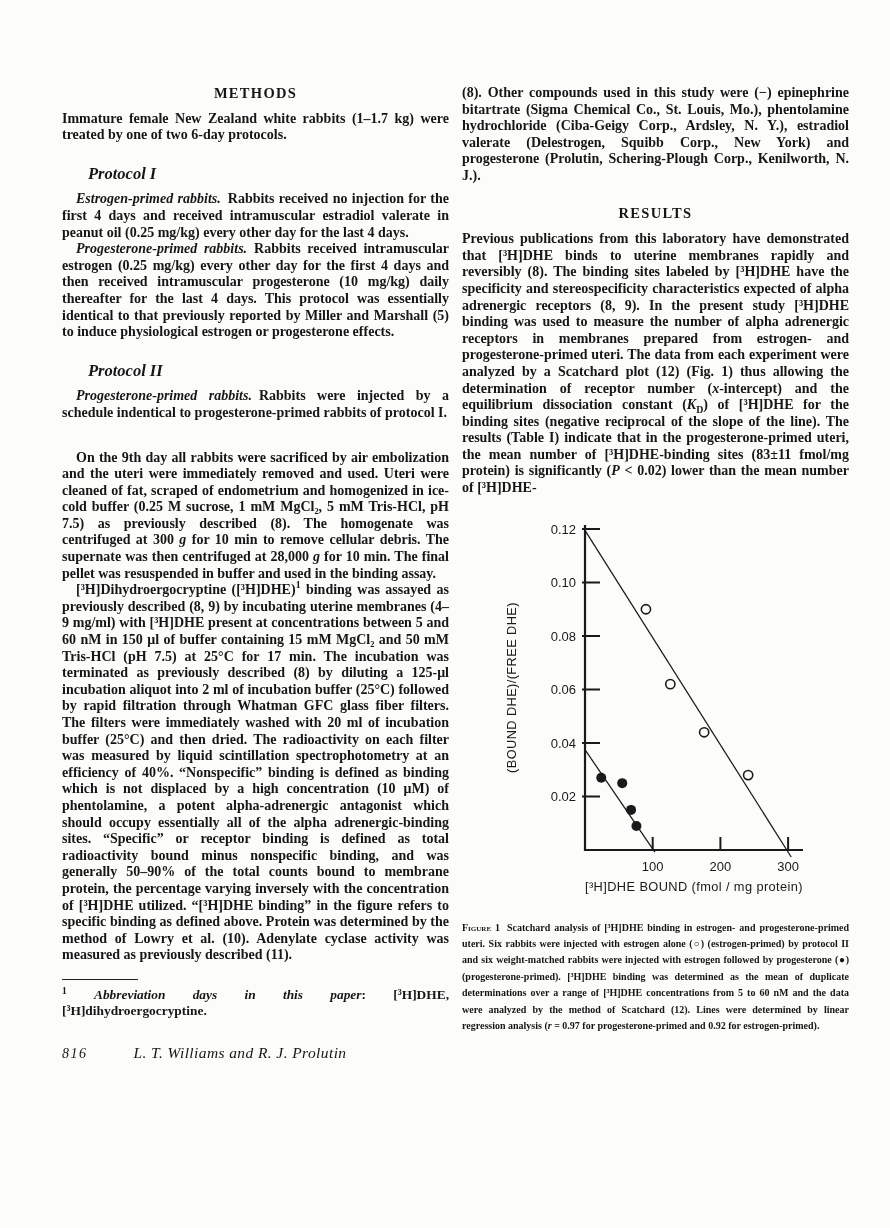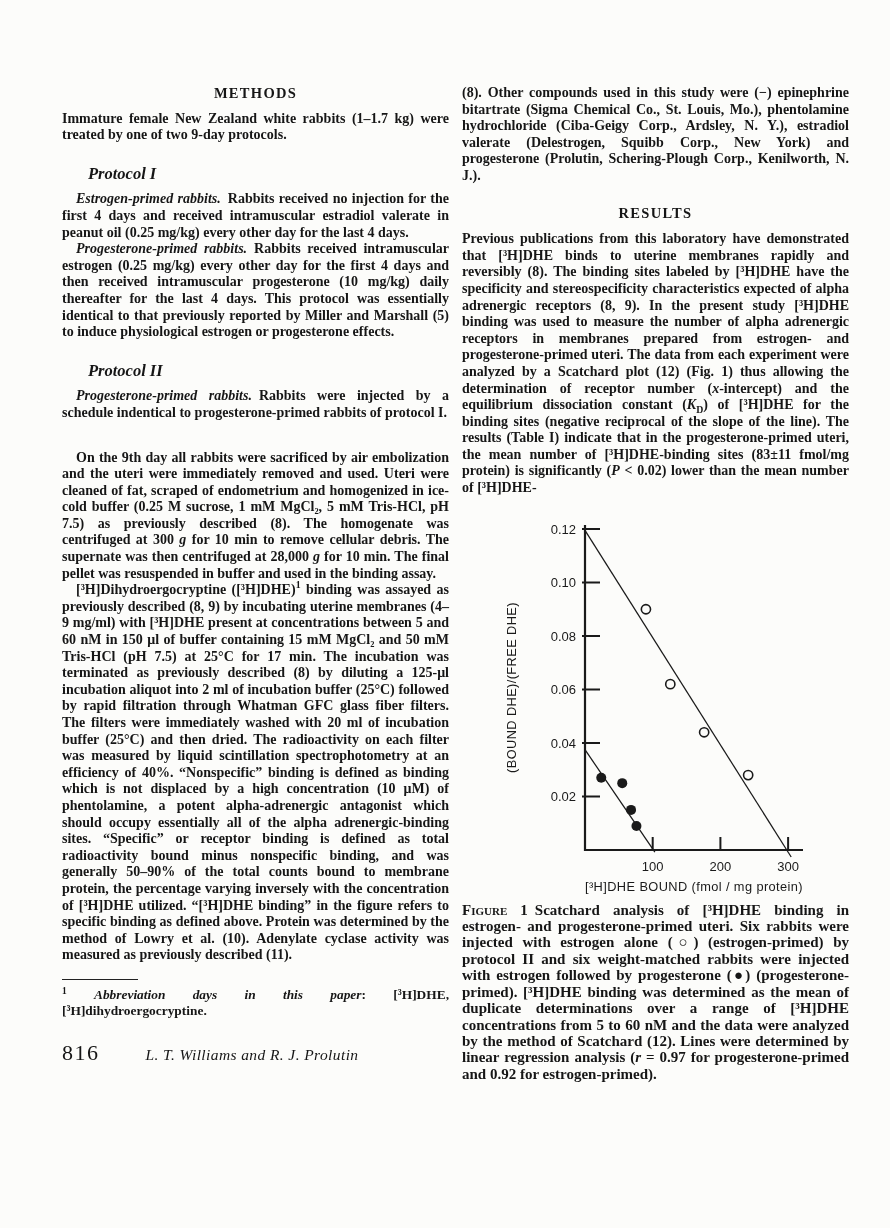--- a/index.html
+++ b/index.html
@@ -14,37 +14,37 @@
   p.noindent{text-indent:0;}
   .section-heading{text-align:center;font-weight:bold;letter-spacing:1.3px;font-size:14.5px;margin:0 0 9px 0;text-indent:0;}
   .results-heading{margin-top:20px;margin-bottom:10px;}
   .sub-heading{font-style:italic;font-size:16.5px;margin:22px 0 9px 26px;text-indent:0;}
   .gap-top{margin-top:28px;}
   sup{font-size:70%;line-height:0;vertical-align:super;}
   sub{font-size:70%;line-height:0;vertical-align:sub;}
   .rule{width:76px;border:none;border-top:1.5px solid #222;margin:15px 0 7px 0;}
   .footnote{font-size:13.4px;line-height:16px;text-indent:12px;}
   .page-footer{margin-top:26px;display:flex;align-items:baseline;}
-  .page-number{font-size:22px;letter-spacing:1.5px;}
+  .page-number{font-size:14px;letter-spacing:1.5px;font-style:italic;}
   .running-authors{font-style:italic;font-size:15.5px;margin-left:46px;letter-spacing:0.4px;}
   .figure{margin-top:8px;}
   .figure svg{display:block;}
-  .figure-caption{font-size:15px;line-height:16.4px;margin-top:5px;text-indent:10px;}
+  .figure-caption{font-size:10px;line-height:16.4px;margin-top:23px;text-indent:10px;}
   .caption-label{font-variant:small-caps;margin-right:7px;}
   .tick-label{font-family:"Liberation Sans",sans-serif;font-size:13px;fill:#1a1a1a;}
   .axis-label{font-family:"Liberation Sans",sans-serif;font-size:12.8px;fill:#1a1a1a;letter-spacing:0.4px;}
 </style>
 </head>
 <body>
 
 <div class="page">
 
   <div class="col col-left">
     <p class="section-heading">METHODS</p>
-    <p class="noindent">Immature female New Zealand white rabbits (1–1.7 kg) were treated by one of two 9-day protocols.</p>
+    <p class="noindent">Immature female New Zealand white rabbits (1–1.7 kg) were treated by one of two 6-day protocols.</p>
 
     <p class="sub-heading">Protocol I</p>
     <p><i>Estrogen-primed rabbits.</i> Rabbits received no injection for the first 4 days and received intramuscular estradiol valerate in peanut oil (0.25 mg/kg) every other day for the last 4 days.</p>
     <p><i>Progesterone-primed rabbits.</i> Rabbits received intramuscular estrogen (0.25 mg/kg) every other day for the first 4 days and then received intramuscular progesterone (10 mg/kg) daily thereafter for the last 4 days. This protocol was essentially identical to that previously reported by Miller and Marshall (5) to induce physiological estrogen or progesterone effects.</p>
 
     <p class="sub-heading">Protocol II</p>
     <p><i>Progesterone-primed rabbits.</i> Rabbits were injected by a schedule indentical to progesterone-primed rabbits of protocol I.</p>
 
     <p class="gap-top">On the 9th day all rabbits were sacrificed by air embolization and the uteri were immediately removed and used. Uteri were cleaned of fat, scraped of endometrium and homogenized in ice-cold buffer (0.25 M sucrose, 1 mM MgCl₂, 5 mM Tris-HCl, pH 7.5) as previously described (8). The homogenate was centrifuged at 300 <i>g</i> for 10 min to remove cellular debris. The supernate was then centrifuged at 28,000 <i>g</i> for 10 min. The final pellet was resuspended in buffer and used in the binding assay.</p>
     <p>[³H]Dihydroergocryptine ([³H]DHE)<sup>1</sup> binding was assayed as previously described (8, 9) by incubating uterine membranes (4–9 mg/ml) with [³H]DHE present at concentrations between 5 and 60 nM in 150 μl of buffer containing 15 mM MgCl₂ and 50 mM Tris-HCl (pH 7.5) at 25°C for 17 min. The incubation was terminated as previously described (8) by diluting a 125-μl incubation aliquot into 2 ml of incubation buffer (25°C) followed by rapid filtration through Whatman GFC glass fiber filters. The filters were immediately washed with 20 ml of incubation buffer (25°C) and then dried. The radioactivity on each filter was measured by liquid scintillation spectrophotometry at an efficiency of 40%. “Nonspecific” binding is defined as binding which is not displaced by a high concentration (10 μM) of phentolamine, a potent alpha-adrenergic antagonist which should occupy essentially all of the alpha adrenergic-binding sites. “Specific” or receptor binding is defined as total radioactivity bound minus nonspecific binding, and was generally 50–90% of the total counts bound to membrane protein, the percentage varying inversely with the concentration of [³H]DHE utilized. “[³H]DHE binding” in the figure refers to specific binding as defined above. Protein was determined by the method of Lowry et al. (10). Adenylate cyclase activity was measured as previously described (11).</p>

